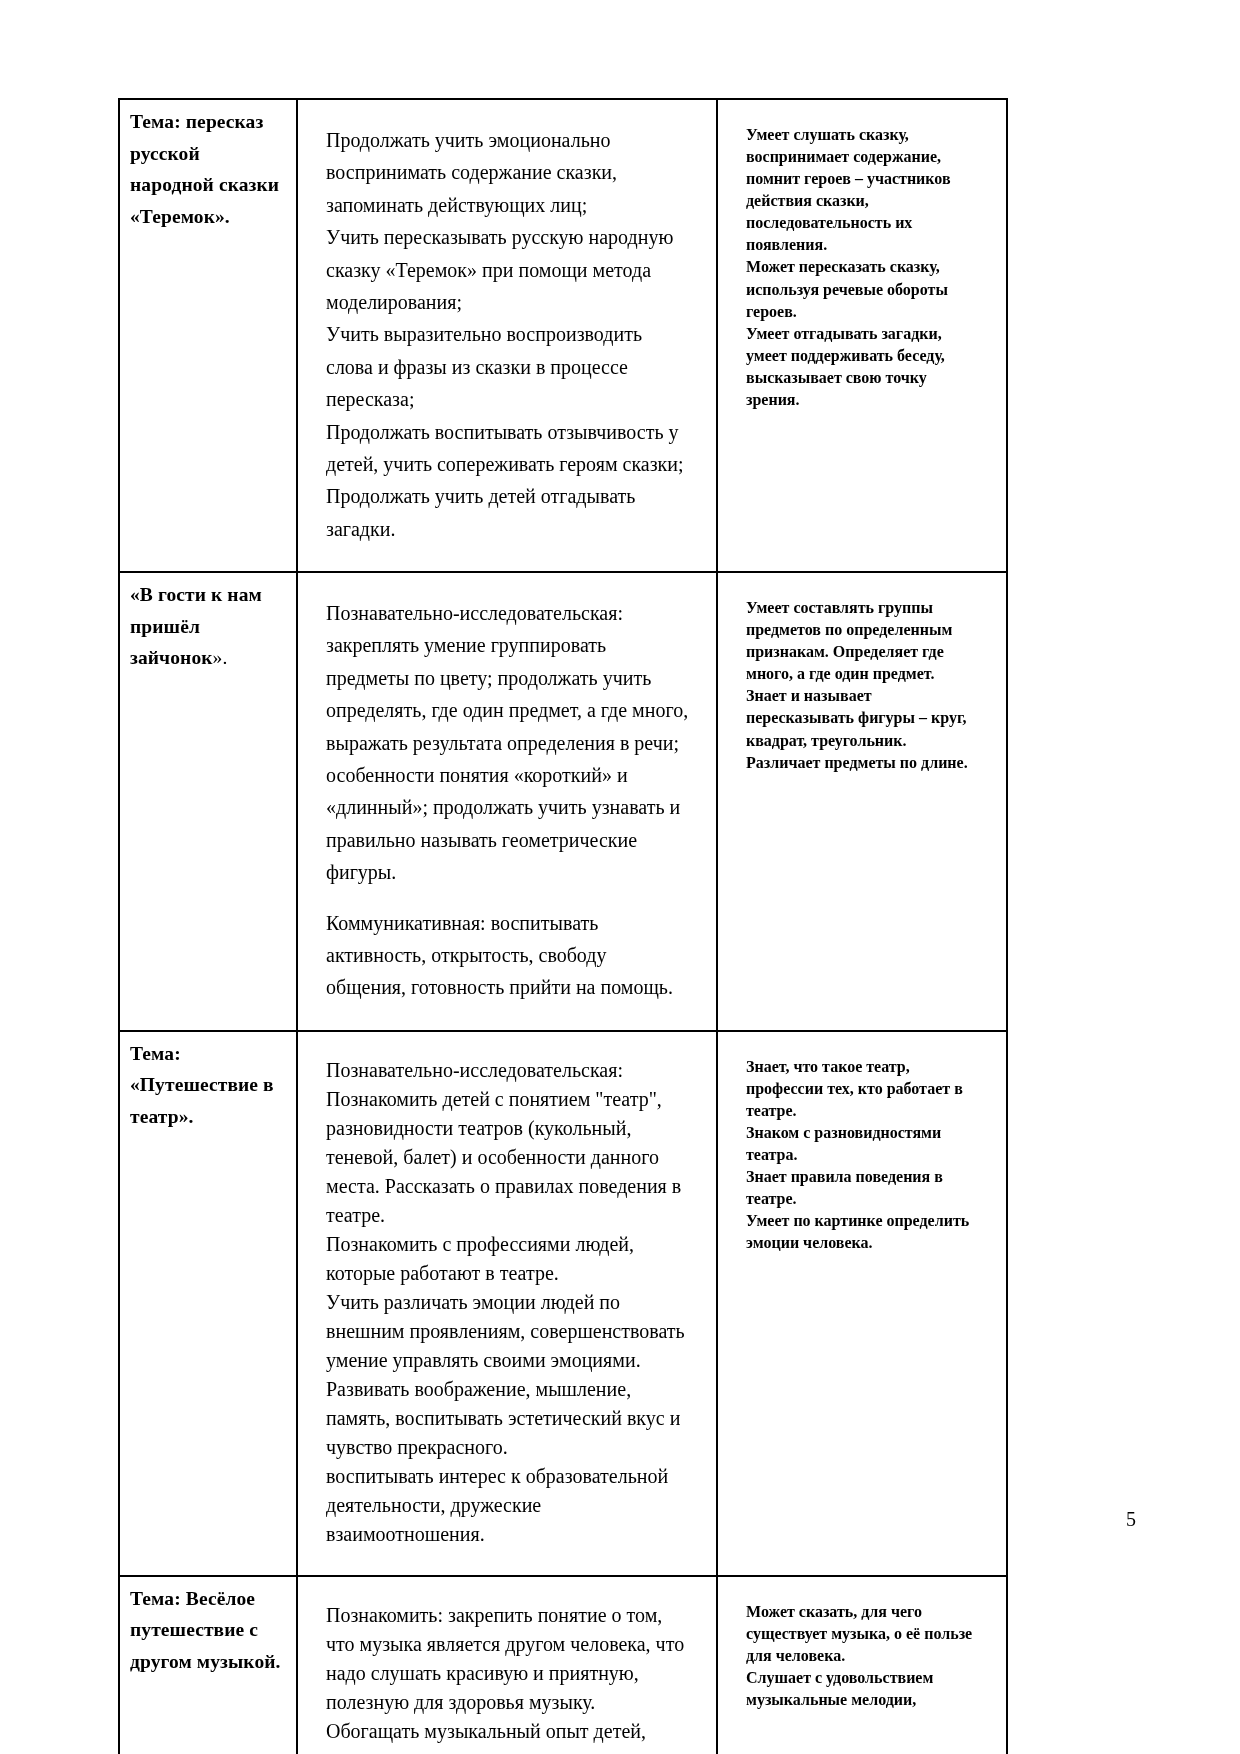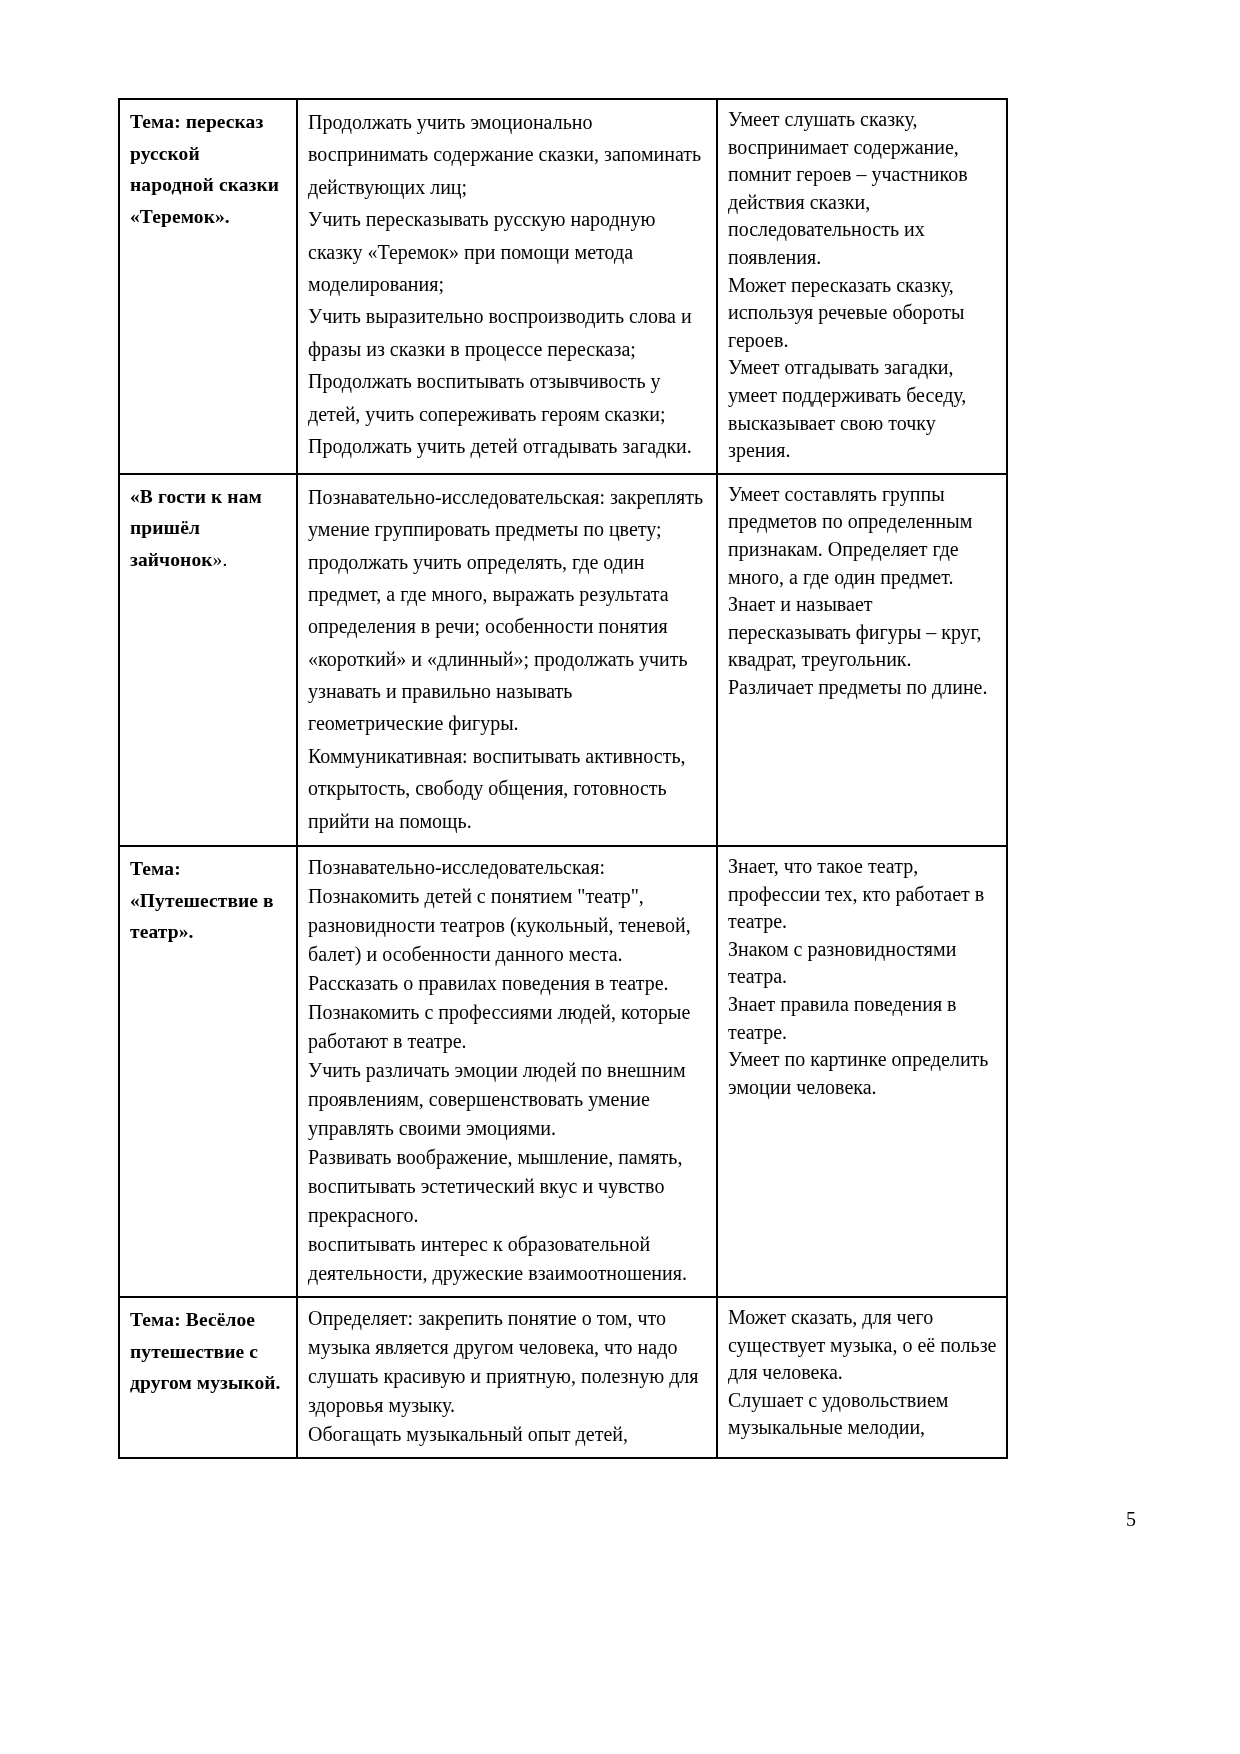--- a/index.html
+++ b/index.html
@@ -55,28 +55,29 @@
     font-weight: normal;
   }
   td.goals-cell {
     font-size: 20px;
     line-height: 1.62;
   }
   td.goals-cell.tight {
     line-height: 1.45;
   }
   td.result-cell {
-    font-size: 20px;
+    font-size: 16px;
     line-height: 1.38;
+    font-weight: bold;
   }
   .lbl {
     font-weight: normal;
   }
   .para {
-    margin: 0;
+    margin: 18px;
     text-align: left;
     white-space: pre-line;
   }
   .para + .para { margin-top: 0; }
 
   .pagenum {
     position: absolute;
     right: 104px;
     top: 1509px;
     font-size: 20px;
@@ -138,21 +139,21 @@
           <td class="result-cell">
               <div class="para">Знает, что такое театр, профессии тех, кто работает в театре.
 Знаком с разновидностями театра.
 Знает правила поведения в театре.
 Умеет по картинке определить эмоции человека.</div>
             </td>
         </tr>
         <tr>
           <td class="theme-cell"><span>Тема: Весёлое путешествие с другом музыкой.</span><span class="tail"></span></td>
           <td class="goals-cell tight">
-              <div class="para"><span class="lbl">Определяет:</span><span> закрепить понятие о том, что музыка является другом человека, что надо слушать красивую и приятную, полезную для здоровья музыку.
+              <div class="para"><span class="lbl">Познакомить:</span><span> закрепить понятие о том, что музыка является другом человека, что надо слушать красивую и приятную, полезную для здоровья музыку.
 Обогащать музыкальный опыт детей,</span></div>
               <div class="para"><span class="lbl"></span><span></span></div>
             </td>
           <td class="result-cell">
               <div class="para">Может сказать, для чего существует музыка, о её пользе для человека.
 Слушает с удовольствием музыкальные мелодии,</div>
             </td>
         </tr>
       </tbody>
     </table>

